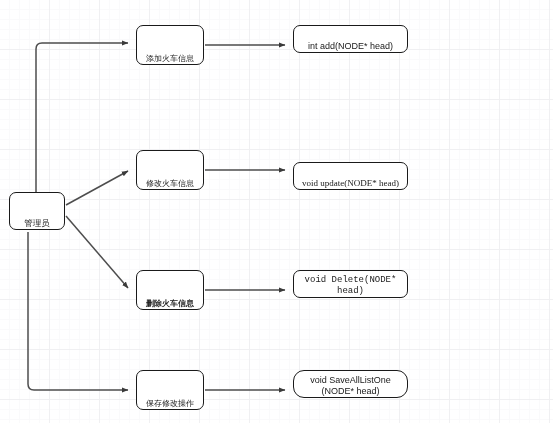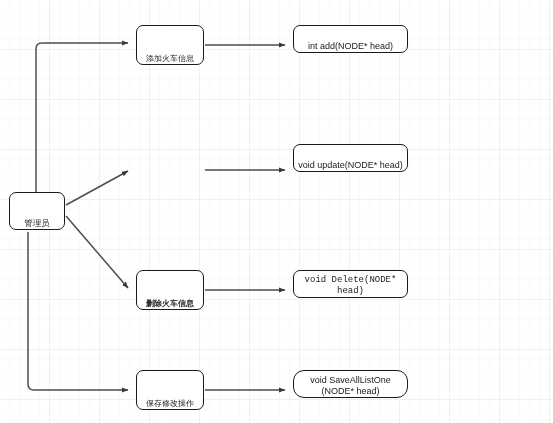--- a/index.html
+++ b/index.html
@@ -65,21 +65,21 @@
   .op-1 { top: 150px; }
   .op-2 { top: 270px; font-weight: bold; }
   .op-3 { top: 370px; }
   .node-fn {
     width: 115px;
     height: 28px;
     font-size: 9px;
     left: 293px;
   }
   .fn-0 { top: 25px; }
-  .fn-1 { top: 144px; }
+  .fn-1 { top: 162px; font-family: Liberation Serif, serif; }
   .fn-2 { top: 270px; font-family: Liberation Mono, monospace; }
   .fn-3 { top: 370px; border-radius: 11px; }
 </style>
 </head>
 <body>
 
 <div id="canvas">
 
   <svg id="edge-layer" viewBox="0 0 553 423" width="553" height="423">
     <defs>
@@ -108,20 +108,23 @@
     </g>
   </svg>
 
   <div class="node node-actor">
     <span class="node-label">管理员</span>
   </div>
 
   <div class="node node-op op-0">
     <span class="node-label">添加火车信息</span>
   </div>
+  <div class="node node-op op-1">
+    <span class="node-label">修改火车信息</span>
+  </div>
   <div class="node node-op op-2">
     <span class="node-label">删除火车信息</span>
   </div>
   <div class="node node-op op-3">
     <span class="node-label">保存修改操作</span>
   </div>
 
   <div class="node node-fn fn-0">
     <span class="node-label">int add(NODE* head)</span>
   </div>

